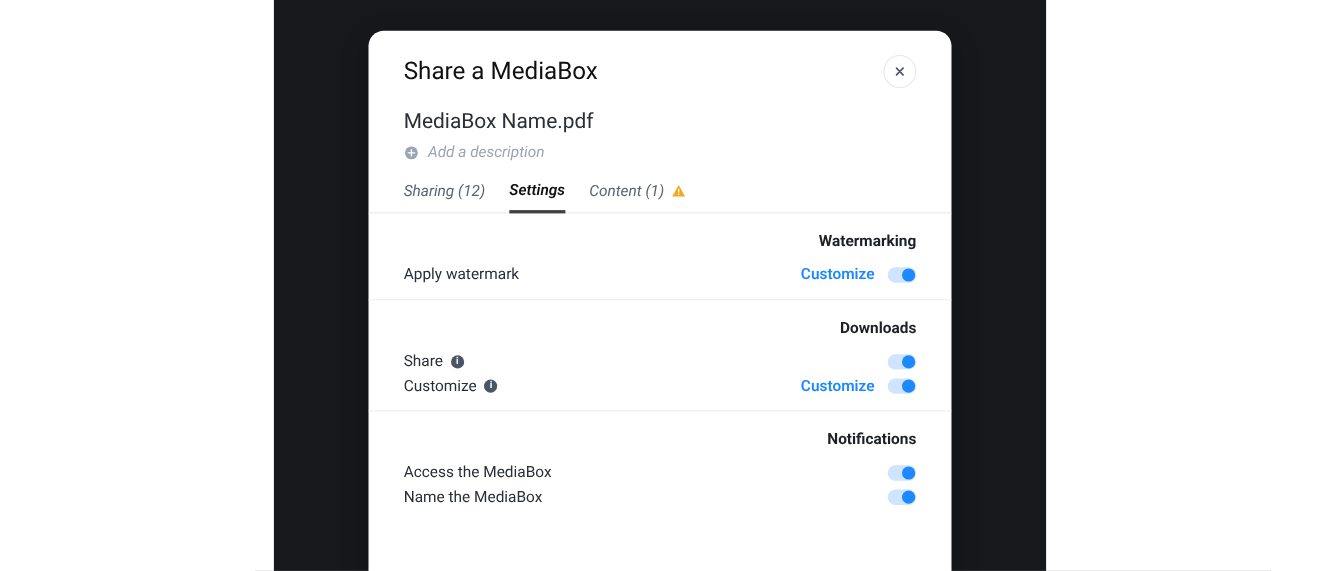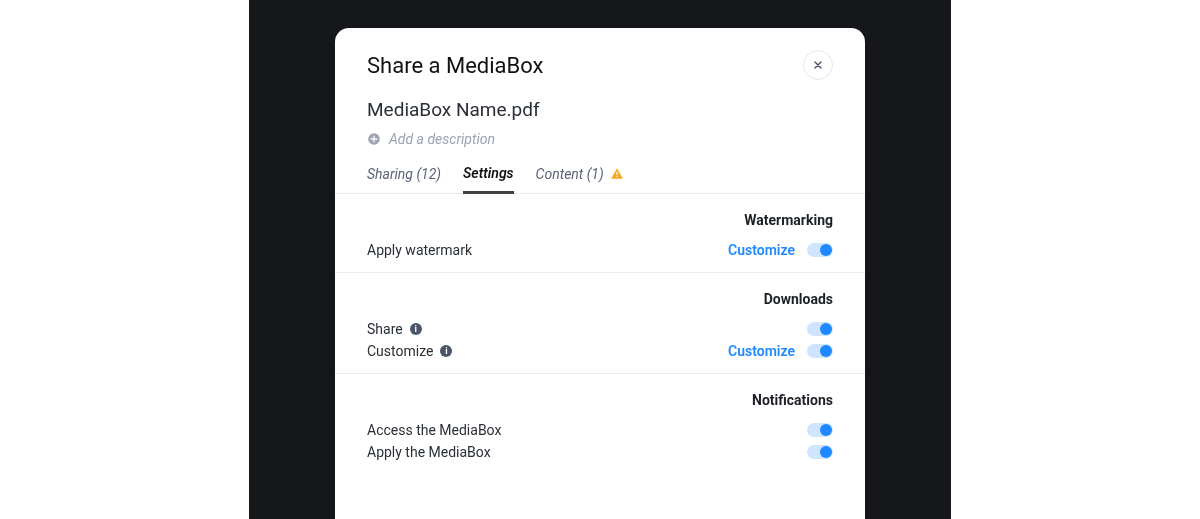--- a/index.html
+++ b/index.html
@@ -267,21 +267,21 @@
           <span>Access the MediaBox</span>
         </div>
         <div class="row-right">
           <div class="toggle on">
               <div class="knob"></div>
             </div>
         </div>
       </div>
       <div class="row">
         <div class="row-left">
-          <span>Apply the MediaBox</span>
+          <span>Name the MediaBox</span>
         </div>
         <div class="row-right">
           <div class="toggle on">
               <div class="knob"></div>
             </div>
         </div>
       </div>
     </div>
 
   </div>

